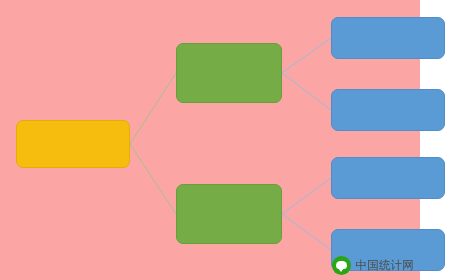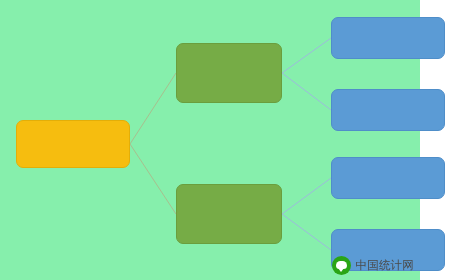--- a/index.html
+++ b/index.html
@@ -10,21 +10,21 @@
     width: 463px;
     height: 280px;
     background: #ffffff;
     font-family: "Liberation Sans", sans-serif;
     overflow: hidden;
   }
   #canvas {
     position: relative;
     width: 420px;
     height: 280px;
-    background: #86efac;
+    background: #fca5a5;
   }
   .node {
     position: absolute;
     border-radius: 7px;
     box-sizing: border-box;
   }
   .node-root {
     background: #f6bd0f;
     border: 1px solid #e3ae08;
   }

